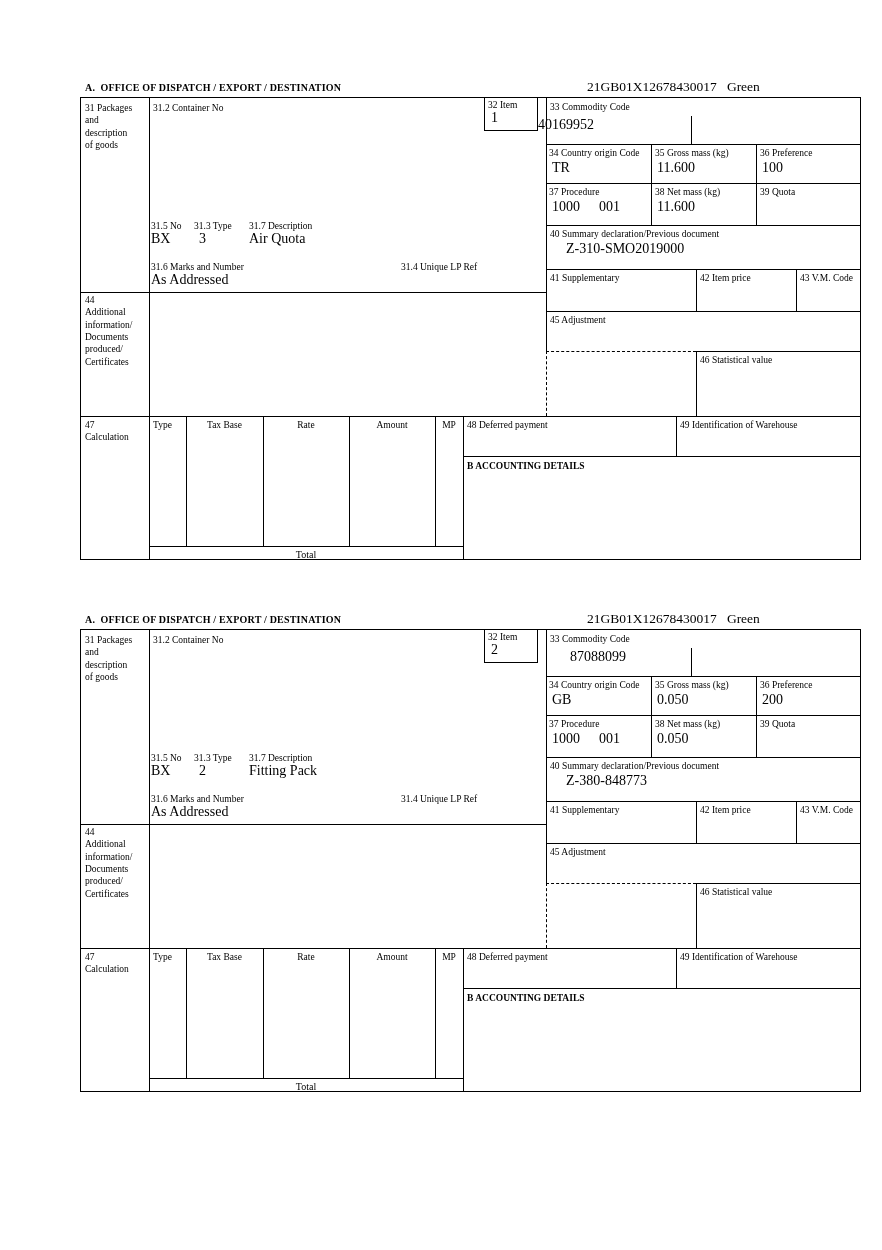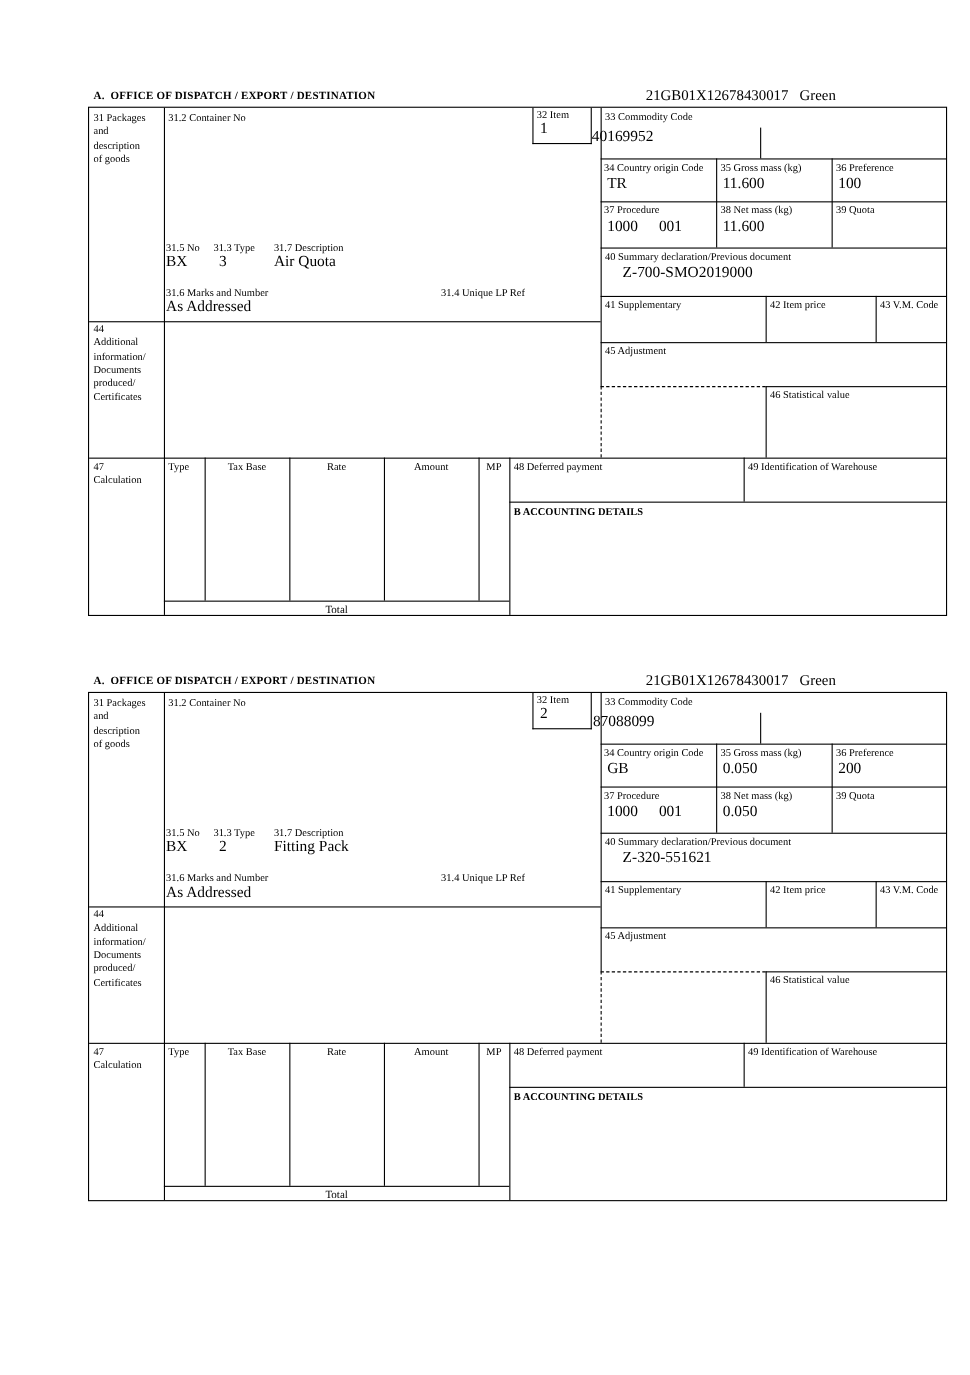--- a/index.html
+++ b/index.html
@@ -100,21 +100,21 @@
       <div class="val" style="left:576px;top:62px">11.600</div>
       <div class="lbl" style="left:679px;top:49px">36 Preference</div>
       <div class="val" style="left:681px;top:62px">100</div>
       <div class="lbl" style="left:468px;top:88px">37 Procedure</div>
       <div class="val" style="left:471px;top:101px">1000</div>
       <div class="val" style="left:518px;top:101px">001</div>
       <div class="lbl" style="left:574px;top:88px">38 Net mass (kg)</div>
       <div class="val" style="left:576px;top:101px">11.600</div>
       <div class="lbl" style="left:679px;top:88px">39 Quota</div>
       <div class="lbl" style="left:469px;top:130px">40 Summary declaration/Previous document</div>
-      <div class="val" style="left:485px;top:143px">Z-700-SMO2019000</div>
+      <div class="val" style="left:485px;top:143px">Z-310-SMO2019000</div>
       <div class="lbl" style="left:469px;top:174px">41 Supplementary</div>
       <div class="lbl" style="left:619px;top:174px">42 Item price</div>
       <div class="lbl" style="left:719px;top:174px">43 V.M. Code</div>
       <div class="lbl" style="left:469px;top:216px">45 Adjustment</div>
       <div class="lbl" style="left:619px;top:256px">46 Statistical value</div>
 
       <div class="lbl" style="left:72px;top:321px">Type</div>
       <div class="lbl ctr" style="left:105px;top:321px;width:77px">Tax Base</div>
       <div class="lbl ctr" style="left:182px;top:321px;width:86px">Rate</div>
       <div class="lbl ctr" style="left:268px;top:321px;width:86px">Amount</div>
@@ -183,35 +183,35 @@
       <div class="lbl" style="left:113px;top:122px">31.3 Type</div>
       <div class="lbl" style="left:168px;top:122px">31.7 Description</div>
       <div class="val" style="left:70px;top:133px">BX</div>
       <div class="val" style="left:118px;top:133px">2</div>
       <div class="val" style="left:168px;top:133px">Fitting Pack</div>
       <div class="lbl" style="left:70px;top:163px">31.6 Marks and Number</div>
       <div class="lbl" style="left:320px;top:163px">31.4 Unique LP Ref</div>
       <div class="val" style="left:70px;top:174px">As Addressed</div>
 
       <div class="lbl" style="left:469px;top:3px">33 Commodity Code</div>
-      <div class="val" style="left:458px;top:19px">87088099</div>
+      <div class="val" style="left:489px;top:19px">87088099</div>
       <div class="lbl" style="left:468px;top:49px">34 Country origin Code</div>
       <div class="val" style="left:471px;top:62px">GB</div>
       <div class="lbl" style="left:574px;top:49px">35 Gross mass (kg)</div>
       <div class="val" style="left:576px;top:62px">0.050</div>
       <div class="lbl" style="left:679px;top:49px">36 Preference</div>
       <div class="val" style="left:681px;top:62px">200</div>
       <div class="lbl" style="left:468px;top:88px">37 Procedure</div>
       <div class="val" style="left:471px;top:101px">1000</div>
       <div class="val" style="left:518px;top:101px">001</div>
       <div class="lbl" style="left:574px;top:88px">38 Net mass (kg)</div>
       <div class="val" style="left:576px;top:101px">0.050</div>
       <div class="lbl" style="left:679px;top:88px">39 Quota</div>
       <div class="lbl" style="left:469px;top:130px">40 Summary declaration/Previous document</div>
-      <div class="val" style="left:485px;top:143px">Z-320-551621</div>
+      <div class="val" style="left:485px;top:143px">Z-380-848773</div>
       <div class="lbl" style="left:469px;top:174px">41 Supplementary</div>
       <div class="lbl" style="left:619px;top:174px">42 Item price</div>
       <div class="lbl" style="left:719px;top:174px">43 V.M. Code</div>
       <div class="lbl" style="left:469px;top:216px">45 Adjustment</div>
       <div class="lbl" style="left:619px;top:256px">46 Statistical value</div>
 
       <div class="lbl" style="left:72px;top:321px">Type</div>
       <div class="lbl ctr" style="left:105px;top:321px;width:77px">Tax Base</div>
       <div class="lbl ctr" style="left:182px;top:321px;width:86px">Rate</div>
       <div class="lbl ctr" style="left:268px;top:321px;width:86px">Amount</div>

